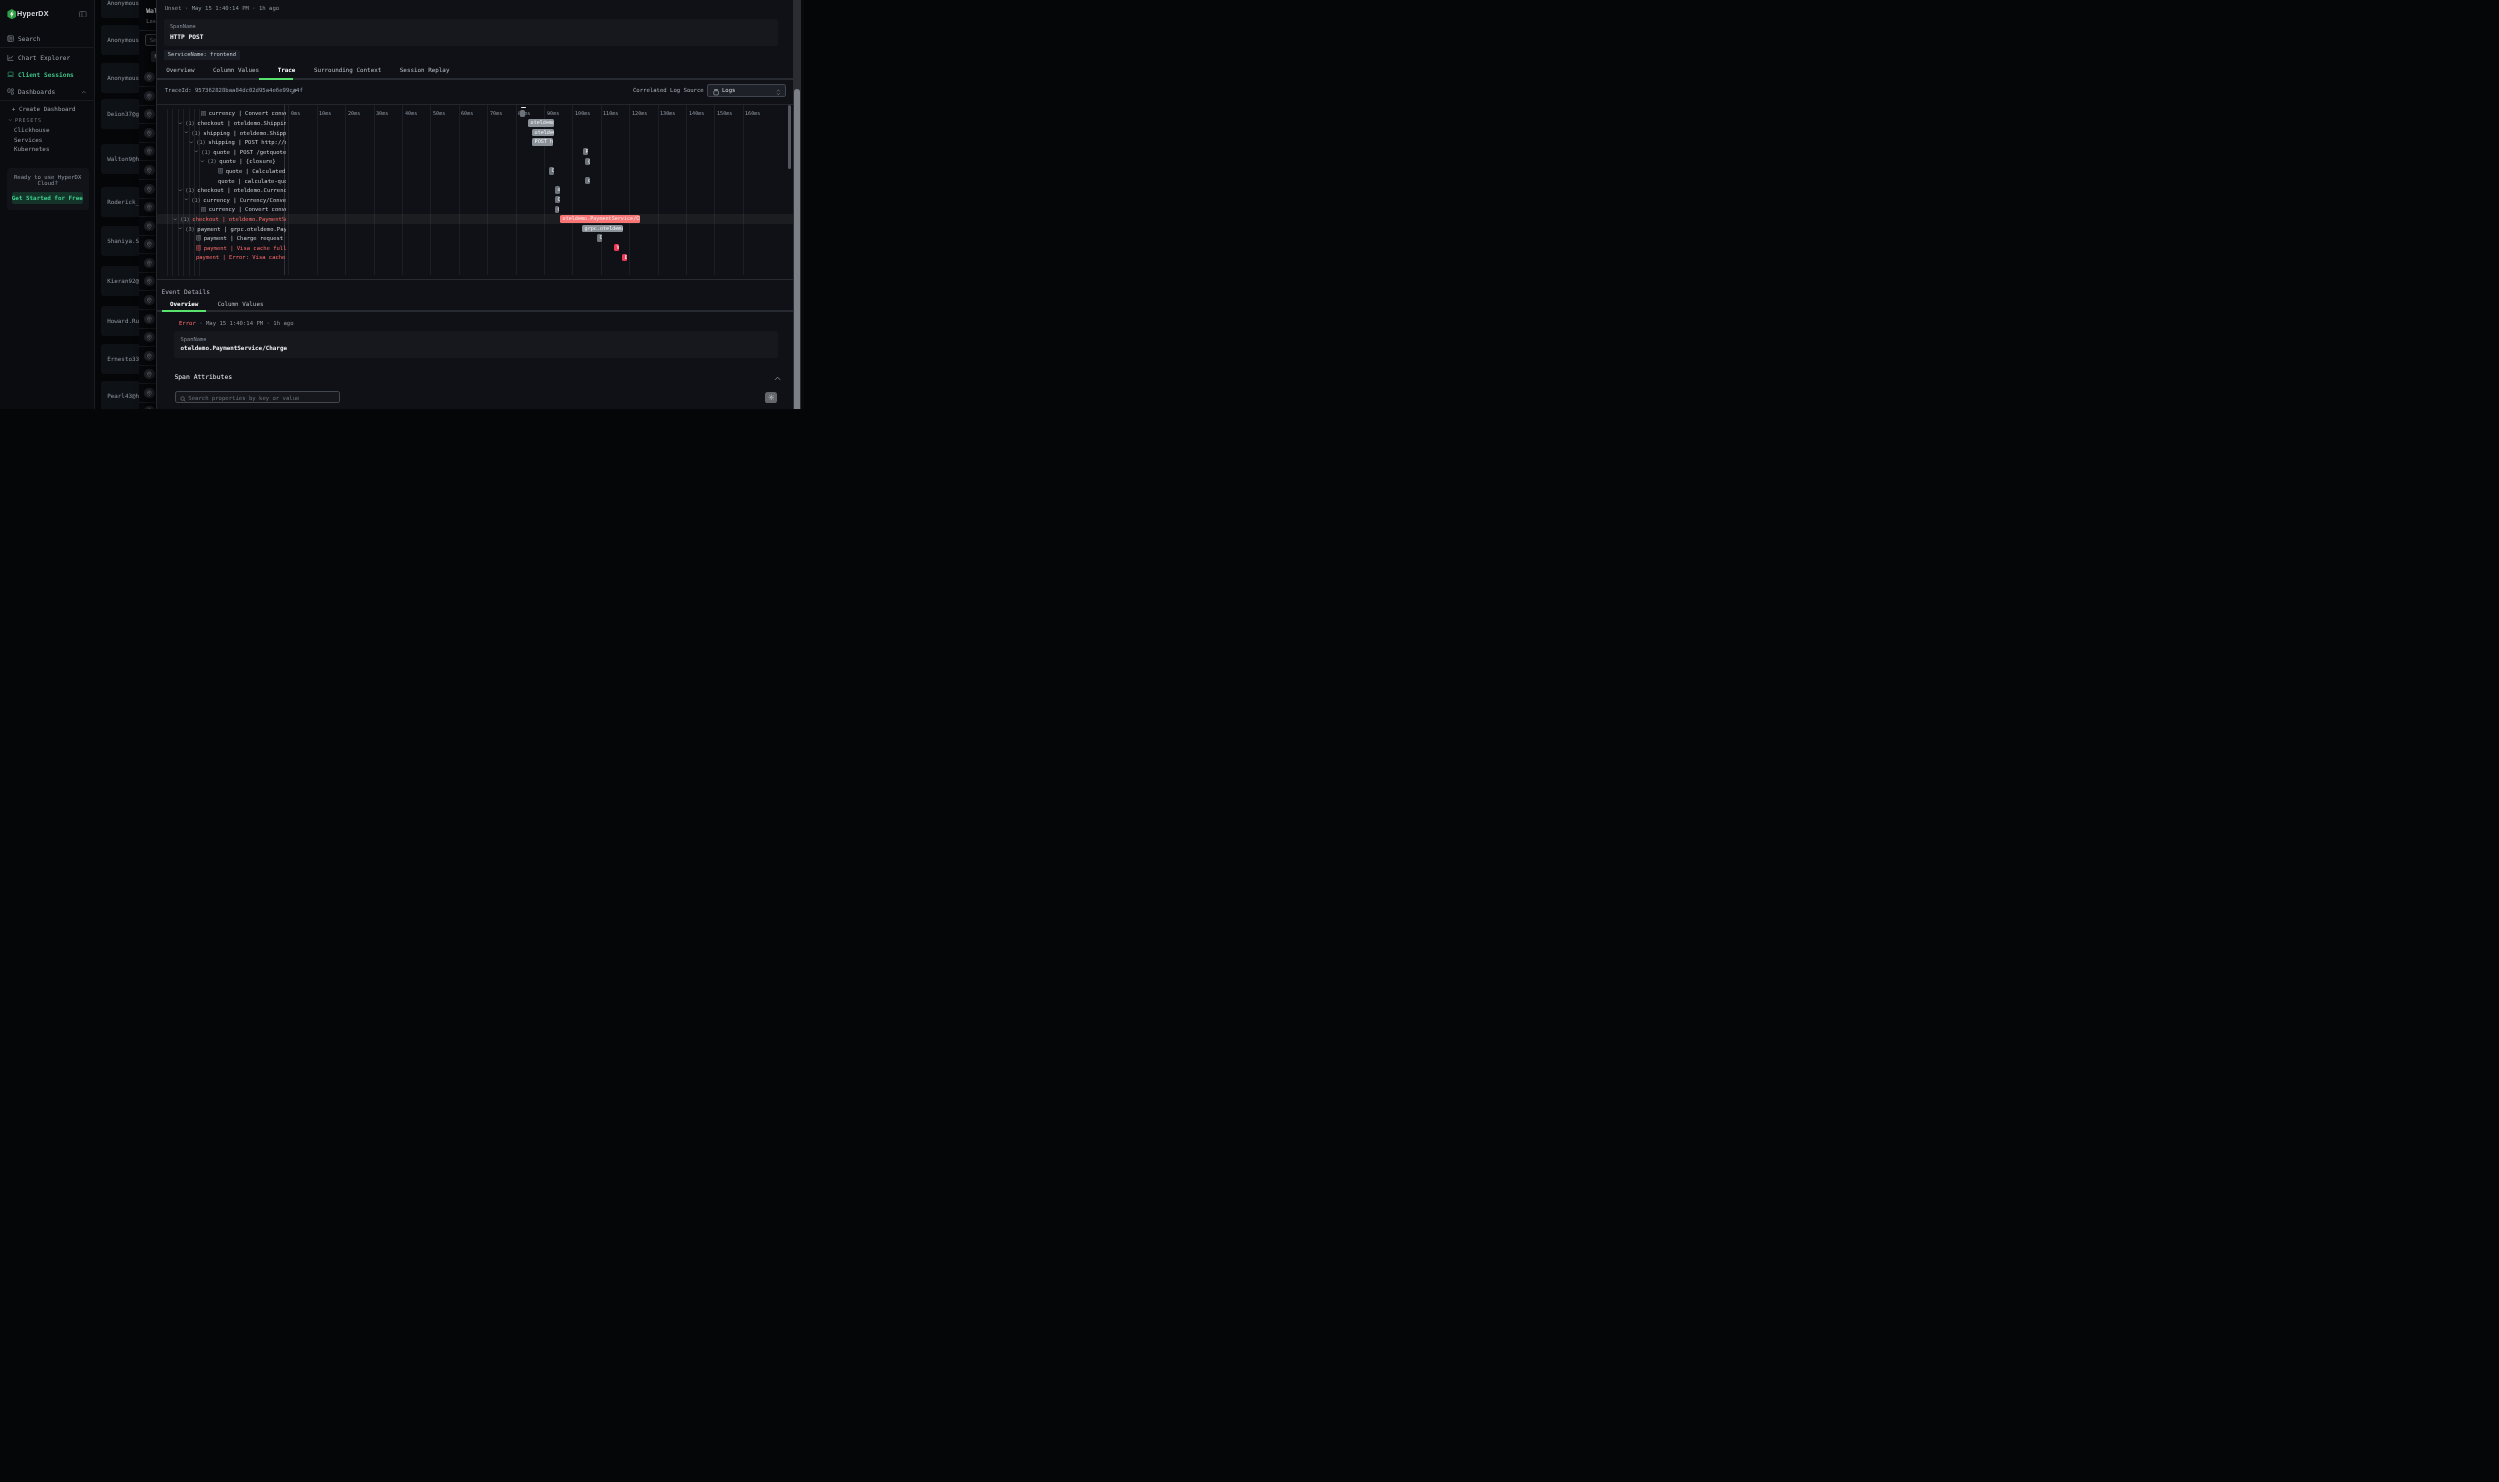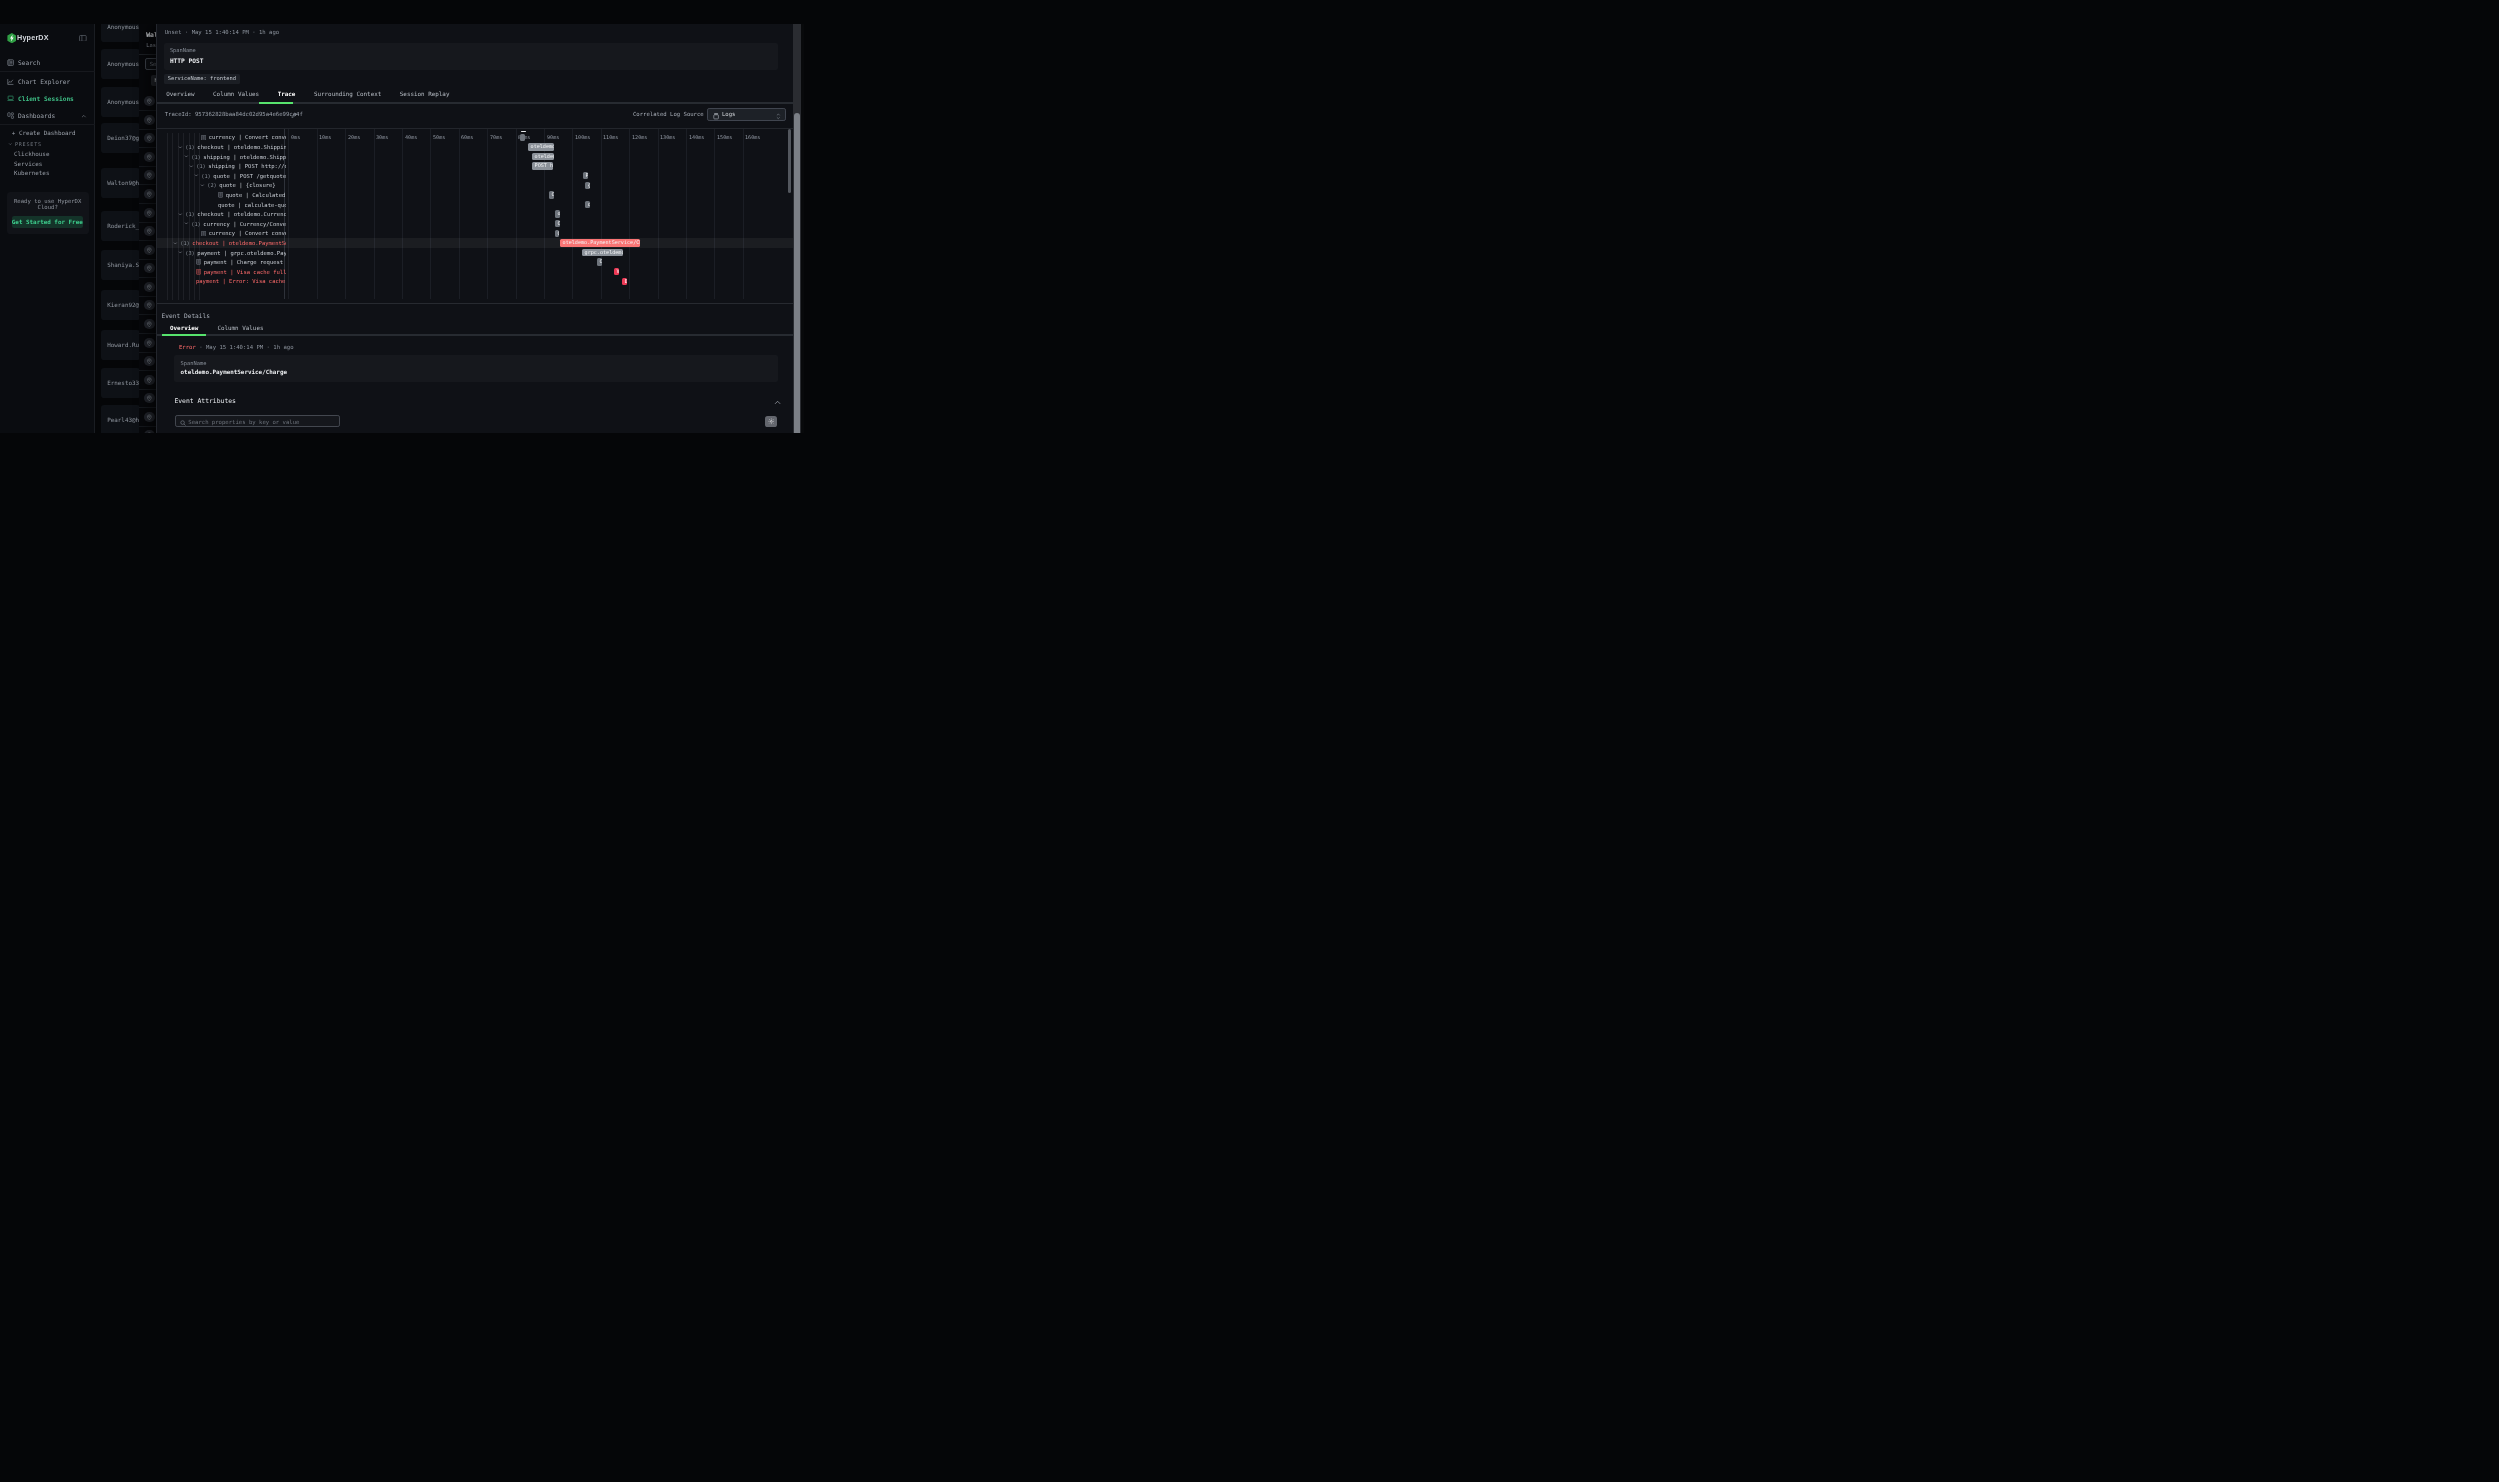--- a/index.html
+++ b/index.html
@@ -1,18 +1,18 @@
 <!DOCTYPE html>
 <html style="font-size:8.2px"><head>
 <meta charset="utf-8">
 <style>
   * { margin:0; padding:0; box-sizing:border-box; }
   html,body { background:#050608; }
   body { font-family:"DejaVu Sans Mono", monospace; -webkit-font-smoothing:antialiased; }
-  #stage { position:relative; width:804px; height:409px; overflow:hidden; background:#050608;margin-top:24px; }
+  #stage { position:relative; width:804px; height:409px; overflow:hidden; background:#050608; }
 
   
   #sidebar { position:absolute; left:0; top:0; width:95px; height:477px; background:#0a0c10; border-right:0.5px solid #1a1d22; }
   .brand-row { position:absolute; left:0; top:7.2px; width:95px; height:13.3px; }
   .hexlogo { position:absolute; left:6.7px; top:1.5px; }
   .brand-name { position:absolute; left:17px; top:2.1px; font-family:"Liberation Sans",sans-serif; font-weight:bold; font-size:7.2px; color:#d4d8dd; letter-spacing:0.2px; }
   .panel-btn { position:absolute; left:79px; top:2.1px; color:#6f757e; cursor:pointer; }
   .nav-item { position:absolute; left:0; width:95px; height:12.3px; display:flex; align-items:center; cursor:pointer; }
   .nav-item .nico { width:7.2px; height:7.2px; margin-left:7.2px; color:#8b919b; display:flex; align-items:center; }
   .nav-item .nlabel { margin-left:3.6px; font-size:6.2px; color:#9ba1aa; }
@@ -741,21 +741,21 @@
       </div>
     <div class="tabstrip" style="top:310px">
       <div class="greenseg" style="left: 4.6px; width: 44px; background: rgb(87, 227, 109);"></div>
     </div>
     <div id="err-line"><span class="err">Error</span><span> · May 15 1:40:14 PM · 1h ago</span></div>
     <div id="ed-card">
       <div class="card-label">SpanName</div>
       <div class="card-value" style="font-size:5.9px">oteldemo.PaymentService/Charge</div>
     </div>
 
-    <div id="sa-title">Event Attributes</div>
+    <div id="sa-title">Span Attributes</div>
     <span id="sa-collapse"><svg width="7.2" height="5.1" viewBox="0 0 14 10" fill="none" stroke="currentColor" stroke-width="1.4">
           <polyline points="2,7.5 7,2.5 12,7.5"></polyline>
         </svg></span>
     <div id="sa-search">
       <span class="mag"><svg width="6.2" height="6.2" viewBox="0 0 12 12" fill="none" stroke="currentColor" stroke-width="1.2">
             <circle cx="5" cy="5" r="3.5"></circle>
             <line x1="7.8" y1="7.8" x2="10.8" y2="10.8"></line>
           </svg></span>
       <span class="ph">Search properties by key or value</span>
     </div>

